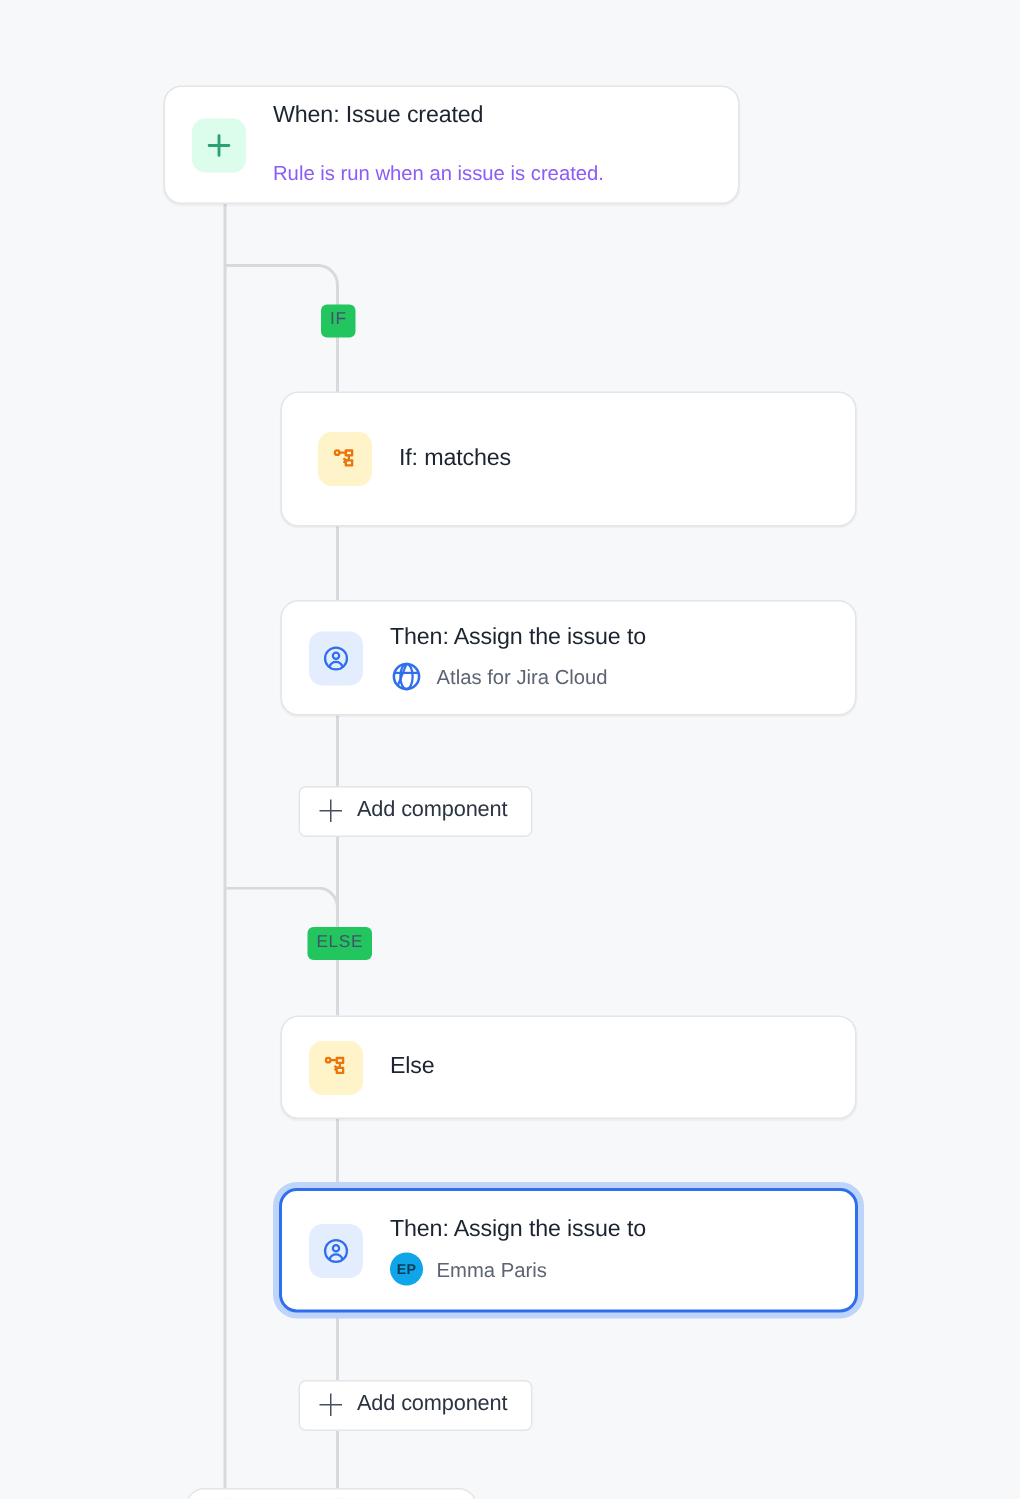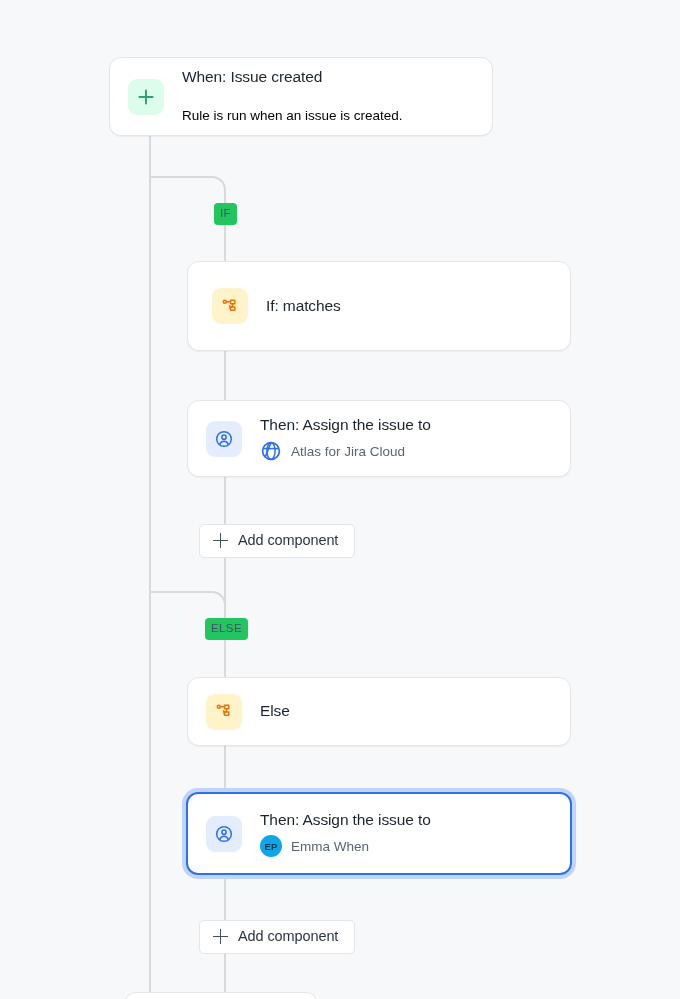--- a/index.html
+++ b/index.html
@@ -76,21 +76,21 @@
 
   .card-body { display: flex; flex-direction: column; justify-content: center; }
   .card-title {
     font-size: 15.5px;
     color: #1B2430;
     line-height: 1.35;
     letter-spacing: -.1px;
   }
   .card-sub {
     font-size: 13.5px;
-    color: #000000;
+    color: #8b5cf6;
     line-height: 1.45;
     margin-top: 18px;
     max-width: 300px;
   }
   .sub-row {
     display: flex;
     align-items: center;
     margin-top: 5px;
     gap: 9px;
   }
@@ -263,21 +263,21 @@
       <svg width="20" height="20" viewBox="0 0 20 20" aria-hidden="true">
         <circle cx="10" cy="10" r="7.3" fill="none" stroke="#2F6FED" stroke-width="1.5"></circle>
         <circle cx="10" cy="8.2" r="2.1" fill="none" stroke="#2F6FED" stroke-width="1.5"></circle>
         <path d="M5.7 15.4 C6.5 13.2 8.1 12.2 10 12.2 C11.9 12.2 13.5 13.2 14.3 15.4" fill="none" stroke="#2F6FED" stroke-width="1.5" stroke-linecap="round"></path>
       </svg>
     </div>
     <div class="card-body">
       <div class="card-title">Then: Assign the issue to</div>
       <div class="sub-row">
         <span class="avatar-ep">EP</span>
-        <span class="sub-text">Emma When</span>
+        <span class="sub-text">Emma Paris</span>
       </div>
     </div>
   </div>
 
   <div class="add-btn" style="left:199px; top:920px;">
     <span class="plus"></span>
     <span class="add-label">Add component</span>
   </div>
 
   <div class="partial-card" style="left:124px; top:992px; width:194px; height:40px;"></div>

